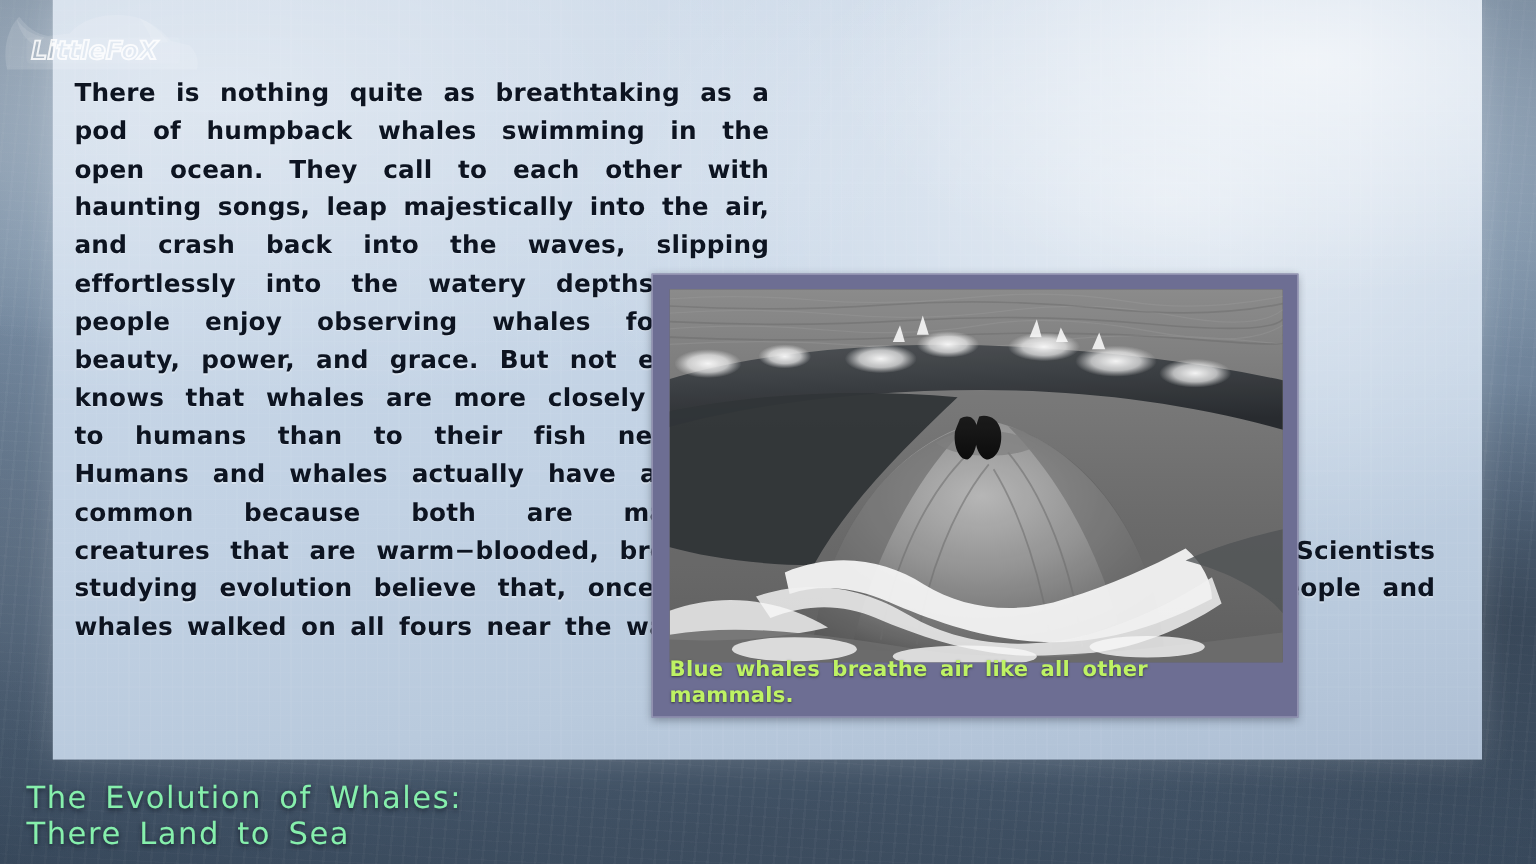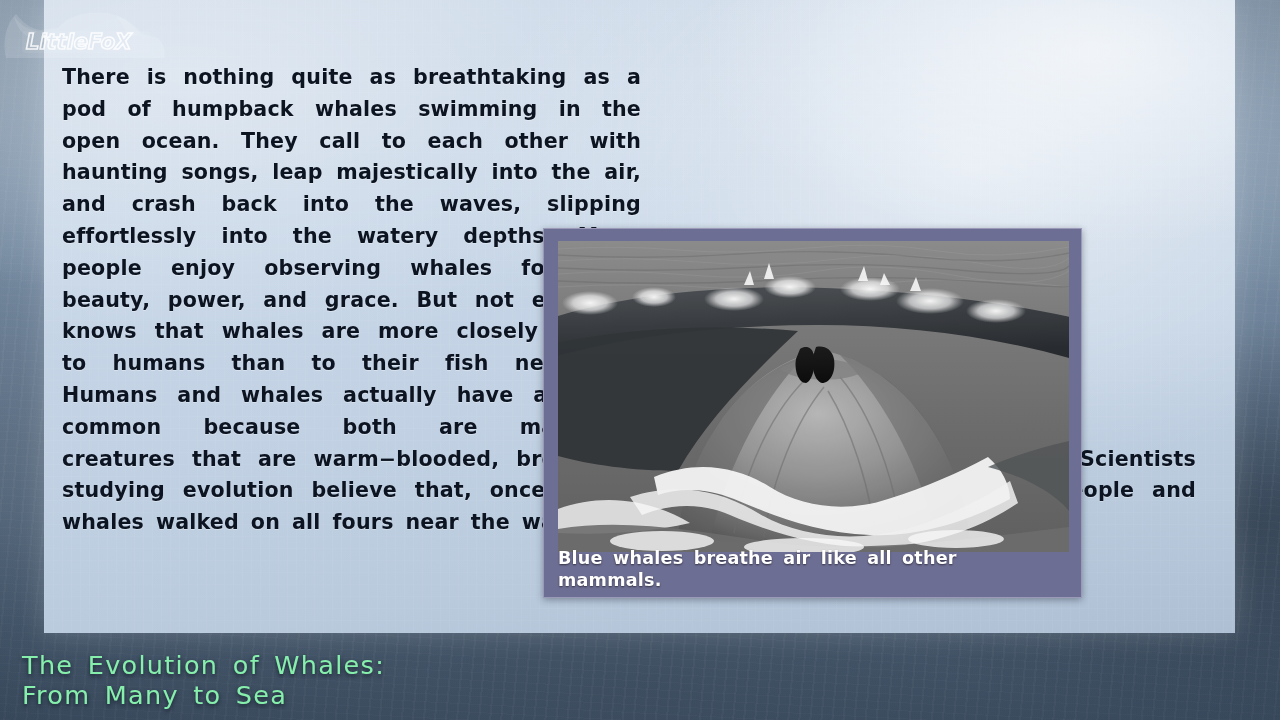--- a/index.html
+++ b/index.html
@@ -111,21 +111,21 @@
     left:14px; top:12px;
     width:511px; height:311px;
     overflow:hidden;
     background:#6b6b6b;
   }
   #photo-inner svg{ display:block; width:511px; height:311px; }
   #photo-caption{
     position:absolute;
     left:14px; bottom:6px;
     width:511px;
-    color:#ffffff;
+    color:#bef264;
     font-family:"DejaVu Sans", sans-serif;
     font-weight:700;
     font-size:17.6px;
     line-height:22px;
     word-spacing:4px;
     letter-spacing:.2px;
     text-shadow:0 1px 2px rgba(0,0,0,.55);
   }
 
   
@@ -278,16 +278,16 @@
         <path d="M430 226 C468 236 496 252 511 270 L511 200 C486 206 456 214 430 226 Z" fill="#4e5154" opacity="0.8"></path>
 
         <rect x="0" y="0" width="511" height="311" fill="#8a8a8a" opacity="0.06"></rect>
       </svg>
     </div>
     <div id="photo-caption">Blue whales breathe air like all other mammals.</div>
   </div>
 
   <div id="lesson-title">
     <span class="t1">The Evolution of Whales:</span>
-    <span class="t2">From Many to Sea</span>
+    <span class="t2">There Land to Sea</span>
   </div>
 
 </div>
 
 </body></html>

